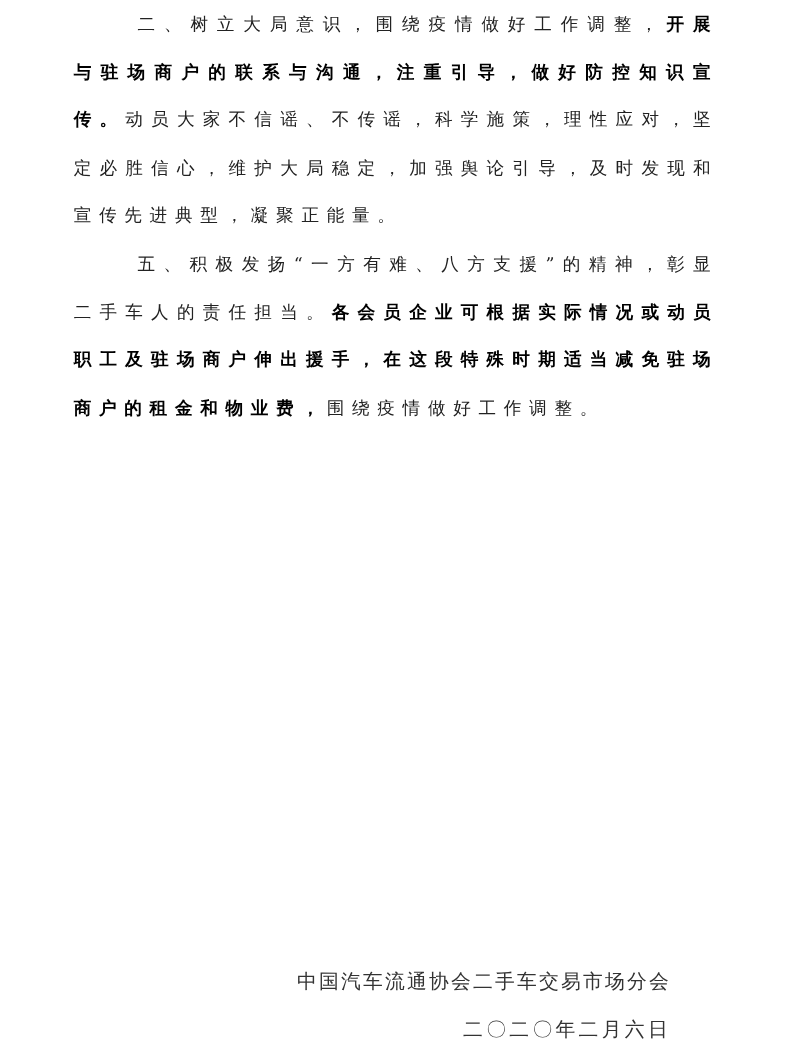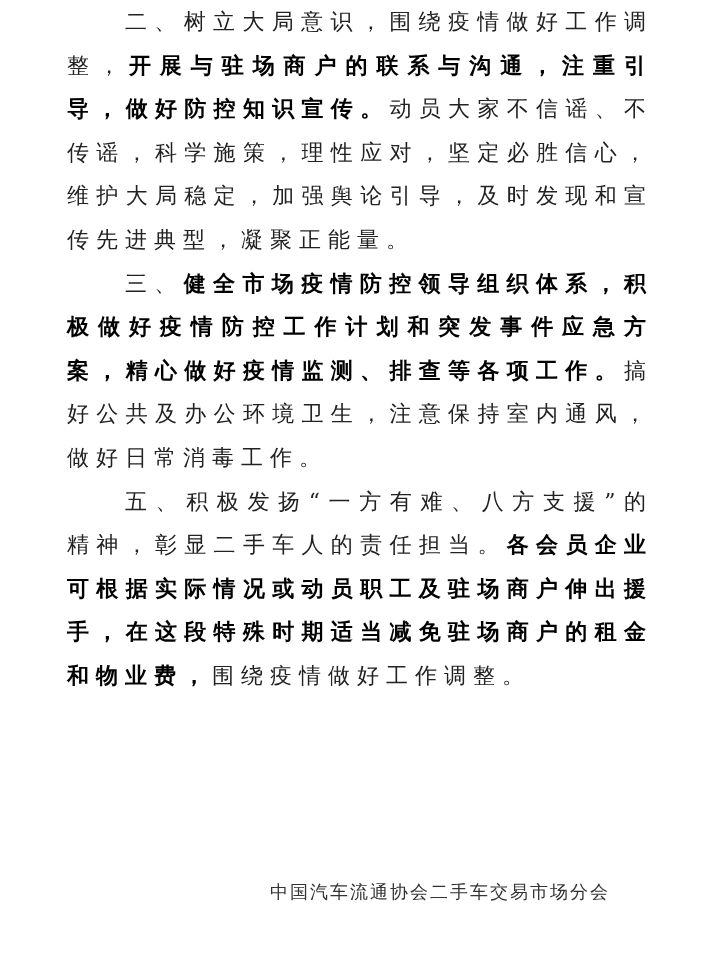--- a/index.html
+++ b/index.html
@@ -1,40 +1,40 @@
 <!DOCTYPE html>
 <html><head>
 <meta charset="utf-8">
 <style>
   html, body { margin: 0; padding: 0; background: #ffffff; }
   body { width: 725px; height: 963px; overflow: hidden; position: relative;
          font-family: "DejaVu Serif", "Liberation Serif", serif; color: #1a1a1a; }
   .page { position: absolute; left: 0; top: 0; width: 725px; height: 963px; }
   .body-text { position: absolute; left: 67px; top: 0; width: 586px; }
-  .para { margin: 0; font-size: 22px; line-height: 43.6px; letter-spacing: 7px;
+  .para { margin: 0; font-size: 16px; line-height: 43.6px; letter-spacing: 7px;
           text-indent: 58px; text-align: justify; word-break: break-all; }
   .para.first { margin-top: 0px; }
   .seg.bold { font-weight: bold; color: #000; }
   .seg.normal { font-weight: normal; color: #222; }
   .signature { position: absolute; right: 115px; text-align: center;
                font-size: 18px; letter-spacing: 2px; color: #333; }
   .sig-org { top: 880px; }
   .sig-date { top: 924px; letter-spacing: 3px; }
 </style>
 </head>
 <body>
 
 <div class="page">
   <div class="body-text">
 
     <p class="para first"><span class="seg normal">二、树立大局意识，围绕疫情做好工作调整，</span><span class="seg bold">开展与驻场商户的联系与沟通，注重引导，做好防控知识宣传。</span><span class="seg normal">动员大家不信谣、不传谣，科学施策，理性应对，坚定必胜信心，维护大局稳定，加强舆论引导，及时发现和宣传先进典型，凝聚正能量。</span></p>
 
-    <p class="para"><span class="seg normal">三、</span><span class="seg bold">健全市场疫情防控领导组织体系，积极做好疫情防控工作计划和突发事件应急方案，精心做好疫情监测、排查等各项工作。</span><span class="seg normal">搞好公共及办公环境卫生，注意保持室内通风，做好日常消毒工作。</span></p>
 
 
     <p class="para"><span class="seg normal">五、积极发扬“一方有难、八方支援”的精神，彰显二手车人的责任担当。</span><span class="seg bold">各会员企业可根据实际情况或动员职工及驻场商户伸出援手，在这段特殊时期适当减免驻场商户的租金和物业费，</span><span class="seg normal">围绕疫情做好工作调整。</span></p>
 
     <p class="para"></p>
 
   </div>
 
   <div class="signature sig-org">中国汽车流通协会二手车交易市场分会</div>
+  <div class="signature sig-date">二〇二〇年二月六日</div>
 </div>
 
 </body></html>

